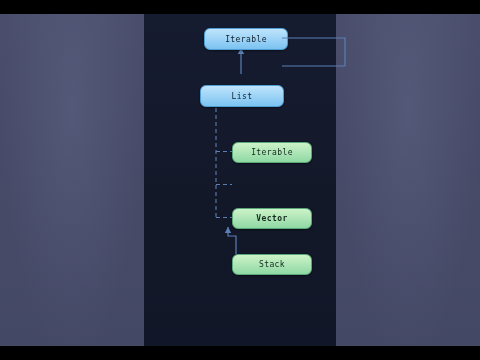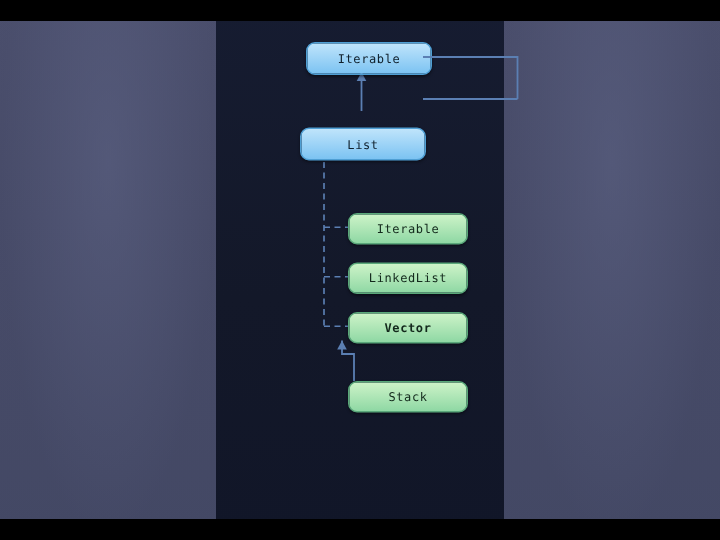--- a/index.html
+++ b/index.html
@@ -146,23 +146,20 @@
     </div>
 
     <div class="node blue" style="left:56px; top:74px; width:82px; height:20px;margin-top:11px;">
       <span>List</span>
     </div>
 
     <div class="node green" style="left:88px; top:142px; width:78px; height:19px;">
       <span>Iterable</span>
     </div>
 
-    <div class="node green" style="left:88px; top:175px; width:78px; height:19px;">
-      <span>LinkedList</span>
-    </div>
 
     <div class="node green" style="left:88px; top:208px; width:78px; height:19px;font-weight:bold;">
       <span>Vector</span>
     </div>
 
     <div class="node green" style="left:88px; top:254px; width:78px; height:19px;">
       <span>Stack</span>
     </div>
   </div>
 

